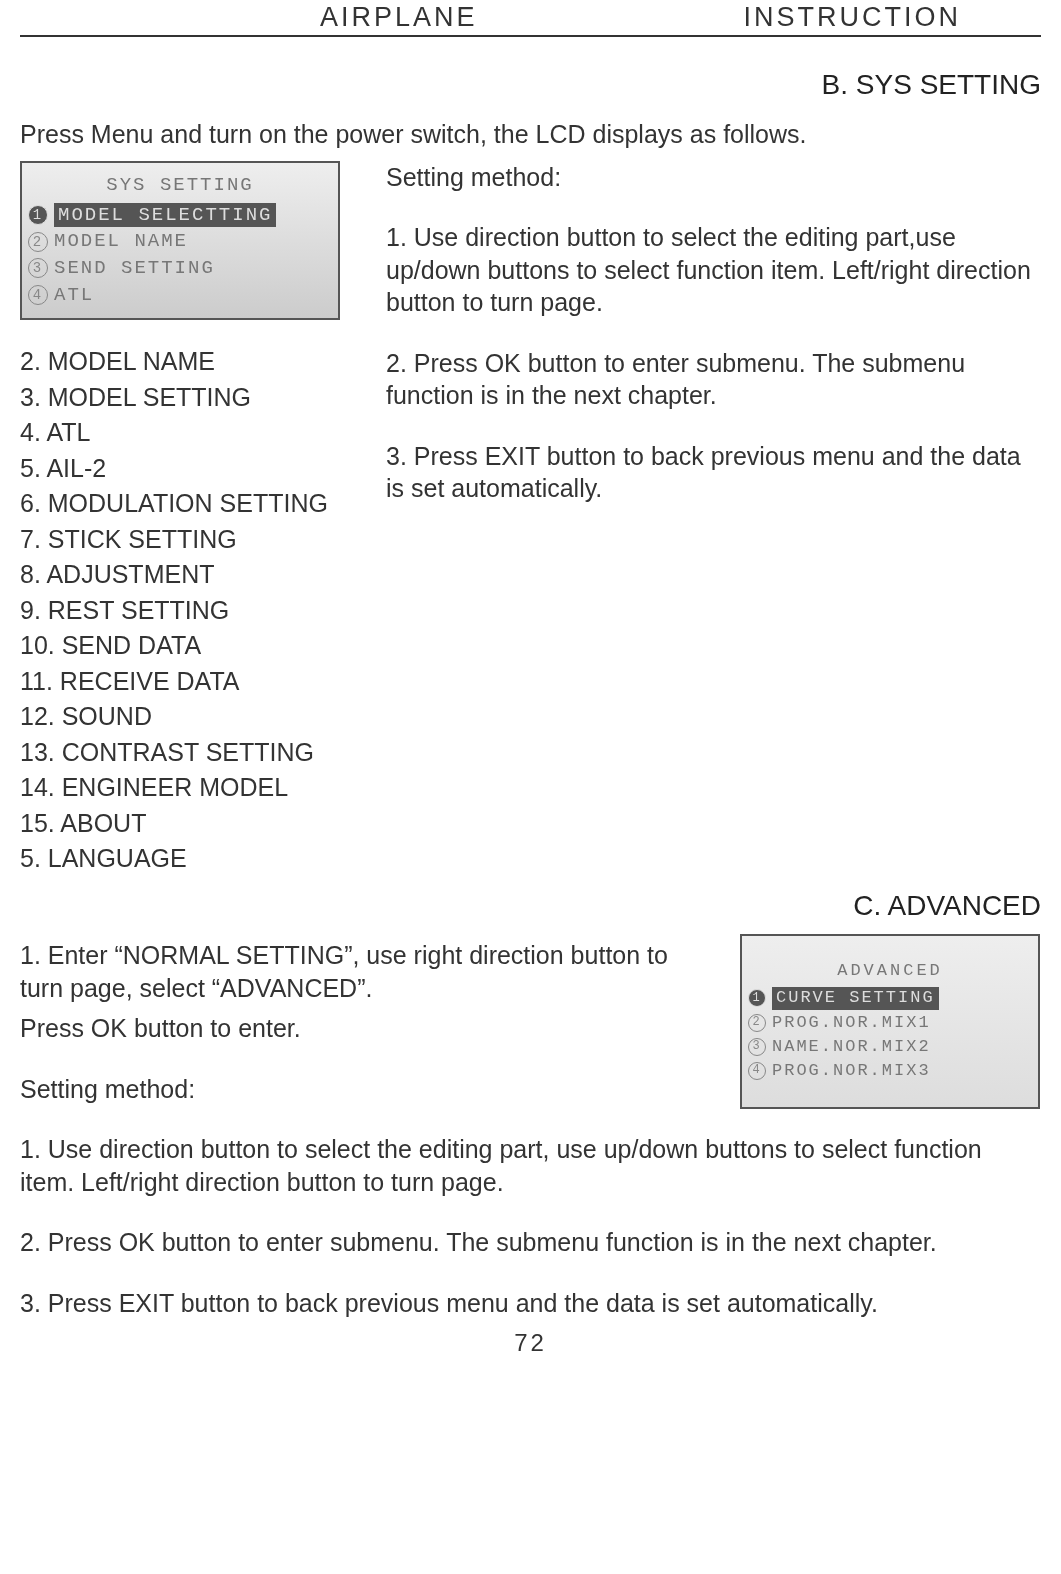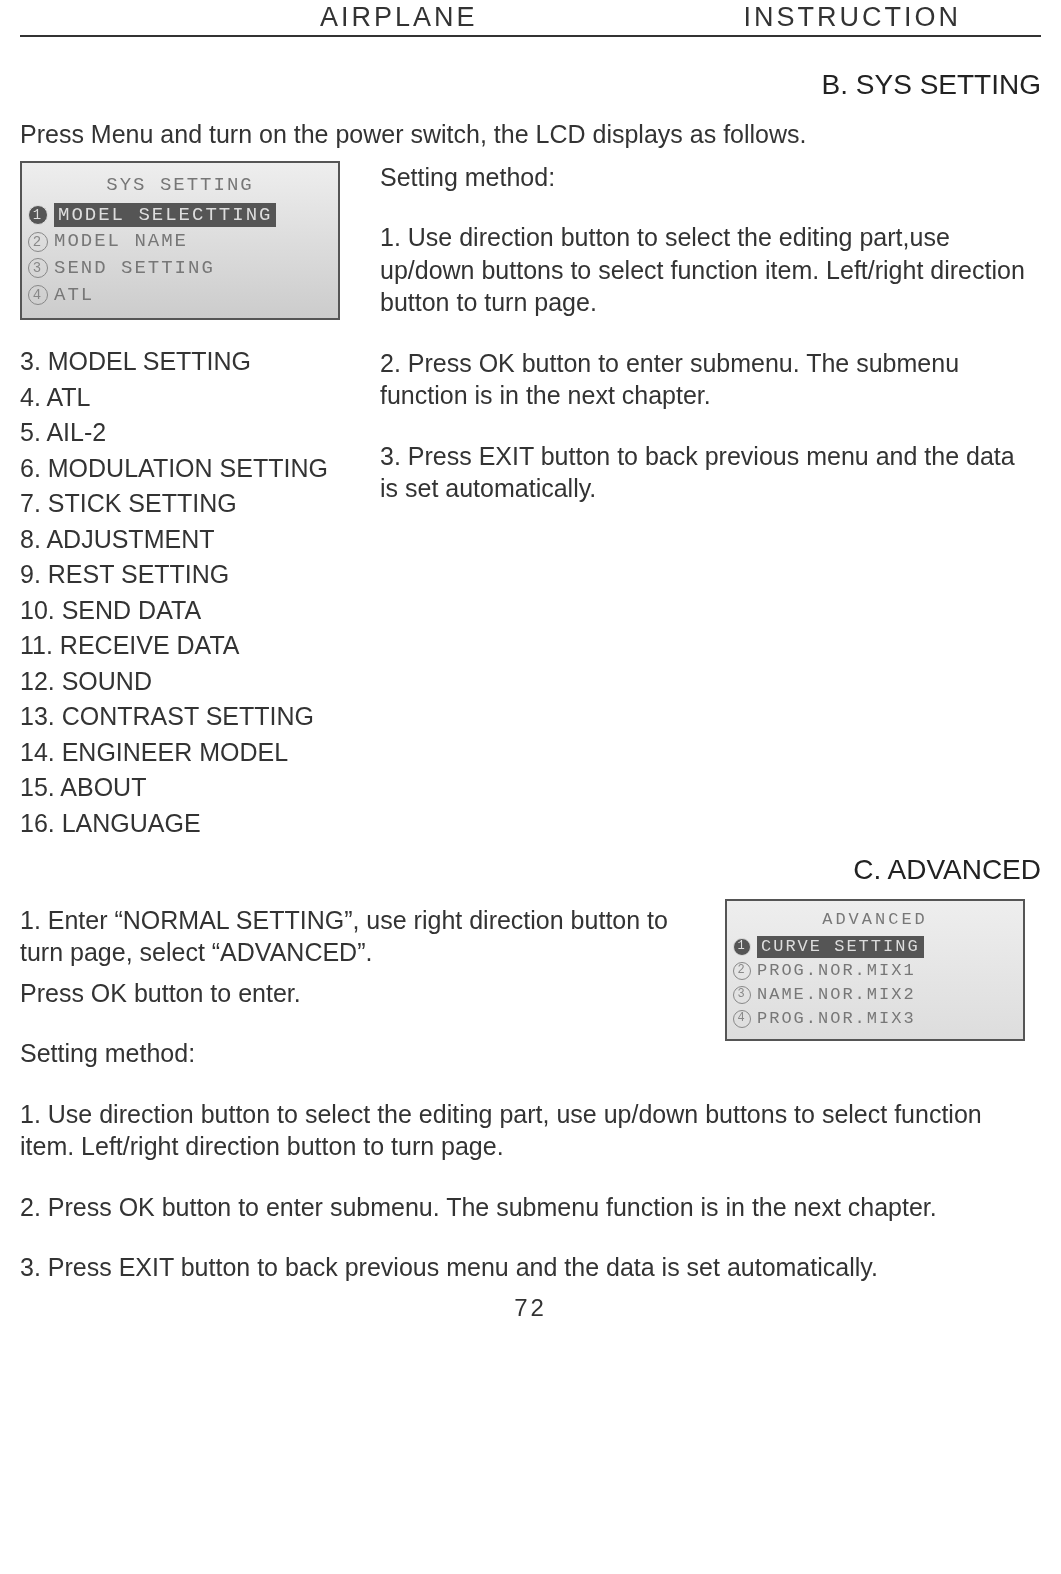--- a/index.html
+++ b/index.html
@@ -34,21 +34,21 @@
       margin-bottom: 15px;
       margin-top: 10px;
       color: #222;
       text-align: right;
     }
     .intro-text {
       margin-bottom: 10px;
     }
     .two-col {
       display: flex;
-      gap: 20px;
+      gap: 26px;
       align-items: flex-start;
     }
     .left-col {
       flex: 0 0 340px;
     }
     .right-col {
       flex: 1;
       padding-right: 10px;
     }
     .lcd {
@@ -95,28 +95,28 @@
     }
     .lcd-row.sel .lcd-num {
       border-color: #ddd;
     }
     .lcd-text {
       display: inline-block;
     }
     .lcd2 {
       border: 2px solid #555;
       background: linear-gradient(to bottom, #eee 0%, #ddd 100%);
-      padding: 8px 6px;
+      padding: 24px 6px;
       font-family: 'Courier New', monospace;
       font-size: 17px;
       letter-spacing: 2px;
       color: #777;
       width: 300px;
       margin-left: auto;
-      margin-right: 16px;
+      margin-right: 1px;
       margin-top: -5px;
     }
     .lcd2 .lcd-title {
       font-size: 17px;
       letter-spacing: 3px;
     }
     .lcd2 .lcd-num {
       width: 18px;
       height: 18px;
       font-size: 12px;
@@ -174,34 +174,35 @@
           <span class="lcd-num">3</span>
           <span class="lcd-text">SEND SETTING</span>
         </div>
         <div class="lcd-row">
           <span class="lcd-num">4</span>
           <span class="lcd-text">ATL</span>
         </div>
       </div>
 
       <div>
+        <div class="list-item">2. MODEL NAME</div>
         <div class="list-item">3. MODEL SETTING</div>
         <div class="list-item">4. ATL</div>
         <div class="list-item">5. AIL-2</div>
         <div class="list-item">6. MODULATION SETTING</div>
         <div class="list-item">7. STICK SETTING</div>
         <div class="list-item">8. ADJUSTMENT</div>
         <div class="list-item">9. REST SETTING</div>
         <div class="list-item">10. SEND DATA</div>
         <div class="list-item">11. RECEIVE DATA</div>
         <div class="list-item">12. SOUND</div>
         <div class="list-item">13. CONTRAST SETTING</div>
         <div class="list-item">14. ENGINEER MODEL</div>
         <div class="list-item">15. ABOUT</div>
-        <div class="list-item">16. LANGUAGE</div>
+        <div class="list-item">5. LANGUAGE</div>
       </div>
     </div>
 
     <div class="right-col">
       <div class="para">Setting method:</div>
       <div class="para">1. Use direction button to select the editing part,use up/down buttons to select function item. Left/right direction button to turn page.</div>
       <div class="para">2. Press OK button to enter submenu. The submenu function is in the next chapter.</div>
       <div class="para">3. Press EXIT button to back previous menu and the data is set automatically.</div>
     </div>
   </div>

